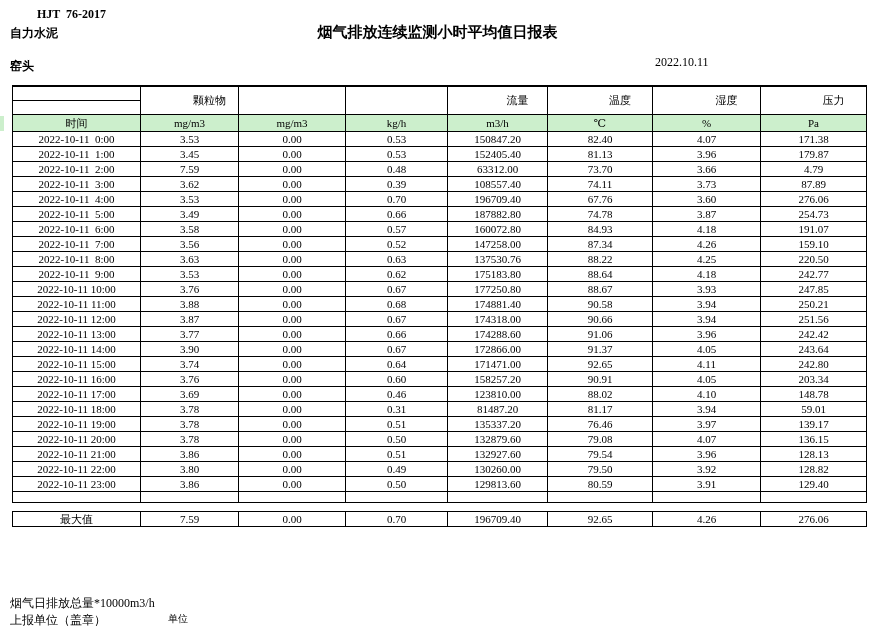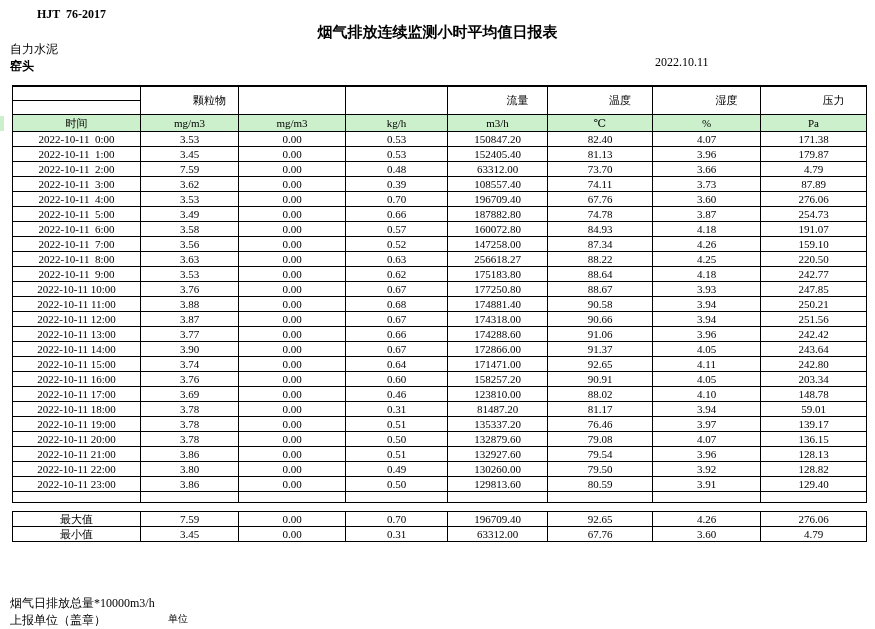--- a/index.html
+++ b/index.html
@@ -3,21 +3,21 @@
 <meta charset="utf-8">
 <style>
   html,body{margin:0;padding:0;}
   body{
     width:875px;height:629px;position:relative;background:#ffffff;color:#000;
     font-family:"Liberation Serif","DejaVu Serif",serif;
     overflow:hidden;
   }
   .doc-code{position:absolute;left:10px;top:7px;font-size:12px;font-weight:bold;white-space:pre;margin-left:27px;}
   .title{position:absolute;left:0;right:0;top:23px;text-align:center;font-size:15px;font-weight:bold;}
-  .company{position:absolute;left:10px;top:41px;font-size:12px;font-weight:normal;}
+  .company{position:absolute;left:10px;top:25px;font-size:12px;font-weight:bold;}
   .location{position:absolute;left:10px;top:58px;font-size:12px;font-weight:bold;}
   .date{position:absolute;left:655px;top:55px;font-size:12px;}
   .green-notch{position:absolute;left:0;top:116px;width:4px;height:15px;background:var(--green,#ccefcc);}
 
   table.grid{border-collapse:collapse;table-layout:fixed;position:absolute;left:12px;}
   table.grid td{
     border:1px solid #000;padding:0;height:14px;line-height:14px;
     font-size:11px;text-align:center;vertical-align:middle;
     overflow:hidden;white-space:pre;
   }
@@ -157,21 +157,21 @@
         <td data-name="value-cell">147258.00</td>
         <td data-name="value-cell">87.34</td>
         <td data-name="value-cell">4.26</td>
         <td data-name="value-cell">159.10</td>
       </tr>
       <tr data-name="data-row">
         <td class="time" data-name="time-cell">2022-10-11  8:00</td>
         <td data-name="value-cell">3.63</td>
         <td data-name="value-cell">0.00</td>
         <td data-name="value-cell">0.63</td>
-        <td data-name="value-cell">256618.27</td>
+        <td data-name="value-cell">137530.76</td>
         <td data-name="value-cell">88.22</td>
         <td data-name="value-cell">4.25</td>
         <td data-name="value-cell">220.50</td>
       </tr>
       <tr data-name="data-row">
         <td class="time" data-name="time-cell">2022-10-11  9:00</td>
         <td data-name="value-cell">3.53</td>
         <td data-name="value-cell">0.00</td>
         <td data-name="value-cell">0.62</td>
         <td data-name="value-cell">175183.80</td>
@@ -347,28 +347,18 @@
       <tr data-name="summary-row">
         <td class="label" data-name="summary-label-cell">最大值</td>
         <td data-name="summary-value-cell">7.59</td>
         <td data-name="summary-value-cell">0.00</td>
         <td data-name="summary-value-cell">0.70</td>
         <td data-name="summary-value-cell">196709.40</td>
         <td data-name="summary-value-cell">92.65</td>
         <td data-name="summary-value-cell">4.26</td>
         <td data-name="summary-value-cell">276.06</td>
       </tr>
-      <tr data-name="summary-row">
-        <td class="label" data-name="summary-label-cell">最小值</td>
-        <td data-name="summary-value-cell">3.45</td>
-        <td data-name="summary-value-cell">0.00</td>
-        <td data-name="summary-value-cell">0.31</td>
-        <td data-name="summary-value-cell">63312.00</td>
-        <td data-name="summary-value-cell">67.76</td>
-        <td data-name="summary-value-cell">3.60</td>
-        <td data-name="summary-value-cell">4.79</td>
-      </tr>
     </tbody>
 </table>
 
 <div class="footer-note" data-name="flue-gas-total-note">烟气日排放总量*10000m3/h</div>
 <div class="footer-report-unit" data-name="report-unit-label">上报单位（盖章）</div>
 <div class="footer-unit" data-name="unit-label">单位</div>
 
 </body></html>

